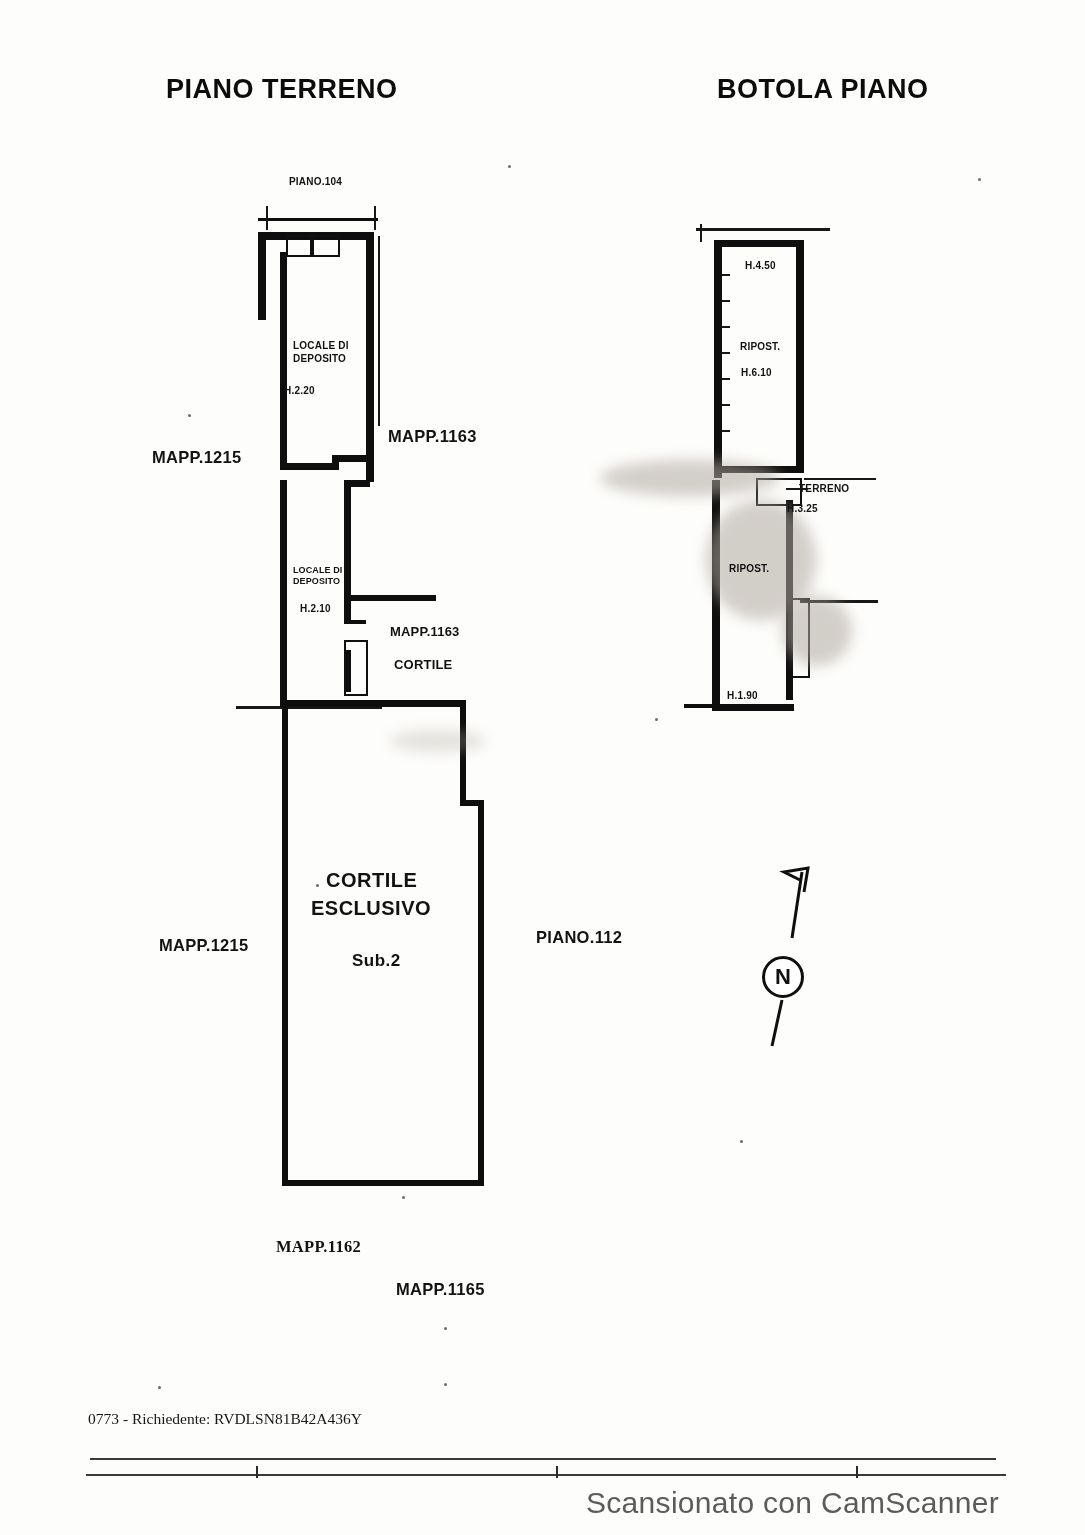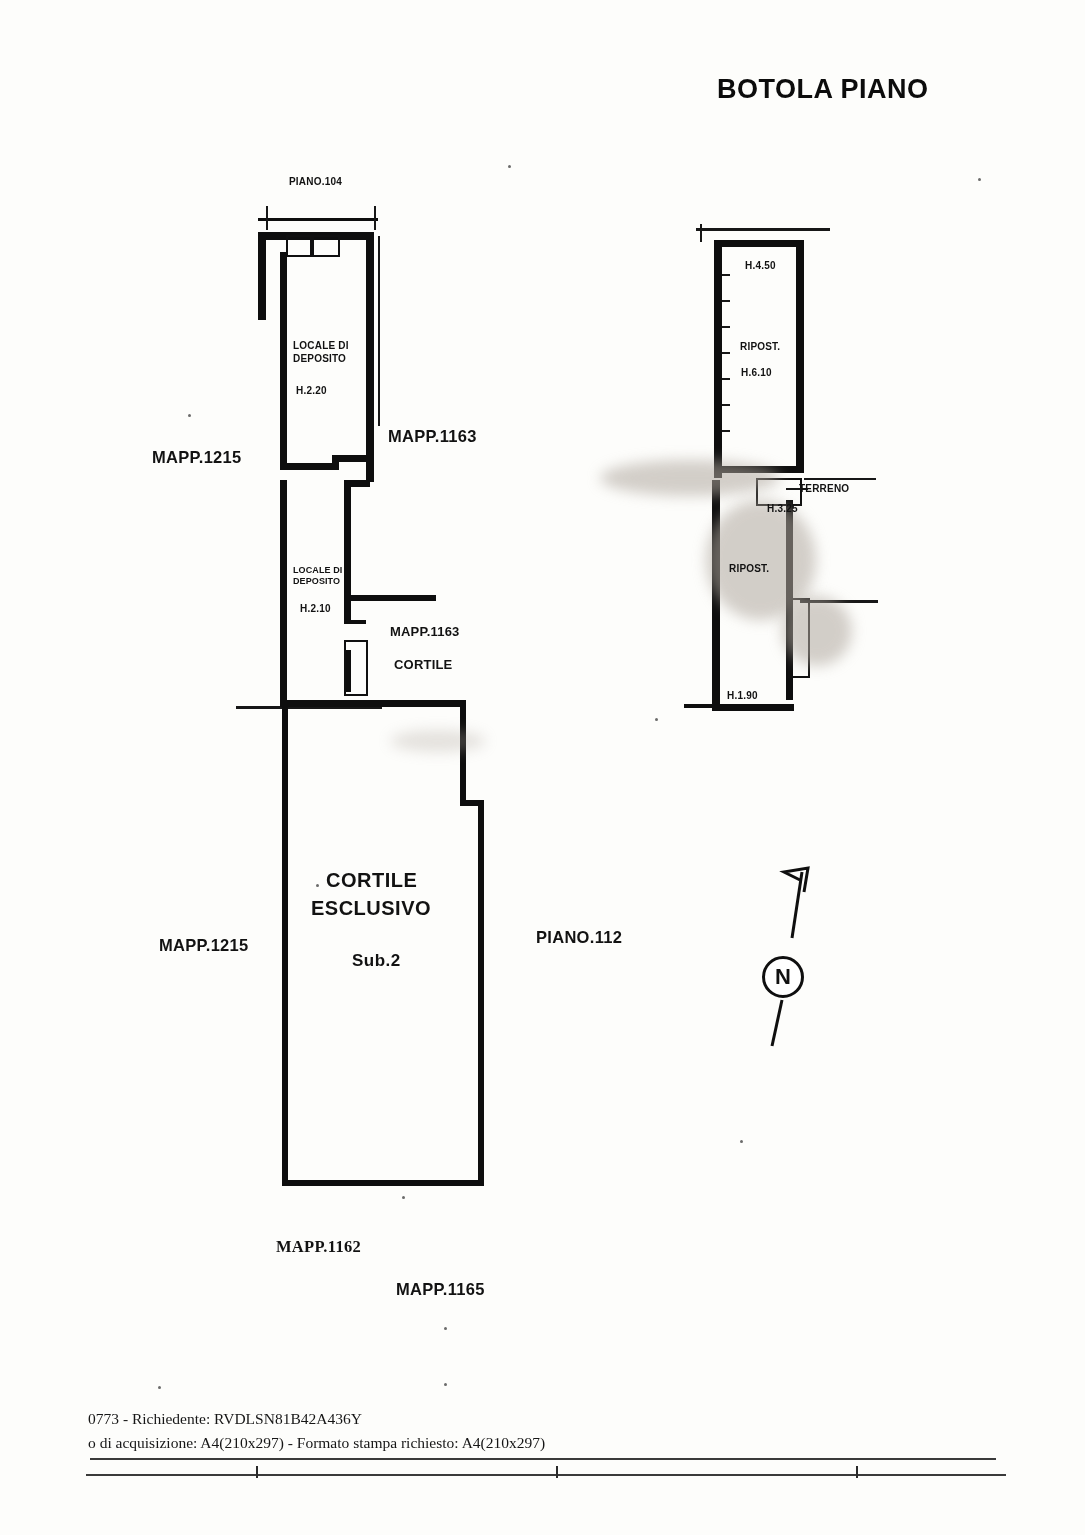--- a/index.html
+++ b/index.html
@@ -94,20 +94,21 @@
     font-size: 22px;
     background: #ffffff;
   }
   .tickline { position: absolute; background: #2a2a2a; }
 </style>
 </head>
 <body>
 
 <div id="page">
 
+  <div class="ttl" style="left:166px; top:74px;">PIANO TERRENO</div>
   <div class="ttl" style="left:717px; top:74px;">BOTOLA PIANO</div>
 
   <div>
 
     <div class="wall" style="left:258px; top:218px; width:120px; height:3px;"></div>
     <div class="hair" style="left:266px; top:206px; width:2px; height:24px;"></div>
     <div class="hair" style="left:374px; top:206px; width:2px; height:24px;"></div>
 
     <div class="wall" style="left:258px; top:232px; width:116px; height:8px;"></div>
     <div class="wall" style="left:258px; top:232px; width:8px; height:88px;"></div>
@@ -142,21 +143,21 @@
     <div class="wall" style="left:282px; top:1180px; width:202px; height:6px;"></div>
 
     <div class="smudge" style="left:390px; top:730px; width:96px; height:22px; opacity:.32;"></div>
 
     <div class="lbl lbl-sm" style="left:289px; top:176px;">PIANO.104</div>
     <div class="lbl lbl-lg" style="left:152px; top:448px;">MAPP.1215</div>
     <div class="lbl lbl-lg" style="left:388px; top:427px;">MAPP.1163</div>
 
     <div class="lbl lbl-sm" style="left:293px; top:340px;">LOCALE DI</div>
     <div class="lbl lbl-sm" style="left:293px; top:353px;">DEPOSITO</div>
-    <div class="lbl lbl-sm" style="left:296px; top:385px;">H.2.20</div>
+    <div class="lbl lbl-sm" style="left:284px; top:385px;">H.2.20</div>
 
     <div class="lbl lbl-xs" style="left:293px; top:565px;">LOCALE DI</div>
     <div class="lbl lbl-xs" style="left:293px; top:576px;">DEPOSITO</div>
     <div class="lbl lbl-sm" style="left:300px; top:603px;">H.2.10</div>
 
     <div class="lbl lbl-md" style="left:390px; top:624px;">MAPP.1163</div>
     <div class="lbl lbl-md" style="left:394px; top:657px;">CORTILE</div>
 
     <div class="lbl lbl-court" style="left:326px; top:869px;">CORTILE</div>
     <div class="lbl lbl-court" style="left:311px; top:897px;">ESCLUSIVO</div>
@@ -201,21 +202,21 @@
     <div class="hair" style="left:804px; top:478px; width:72px; height:2px;"></div>
 
     <div class="smudge" style="left:600px; top:460px; width:180px; height:36px;"></div>
     <div class="smudge" style="left:706px; top:500px; width:110px; height:120px;"></div>
     <div class="smudge" style="left:782px; top:596px; width:70px; height:70px;"></div>
 
     <div class="lbl lbl-sm" style="left:745px; top:260px;">H.4.50</div>
     <div class="lbl lbl-sm" style="left:740px; top:341px;">RIPOST.</div>
     <div class="lbl lbl-sm" style="left:741px; top:367px;">H.6.10</div>
     <div class="lbl lbl-sm" style="left:799px; top:483px;">TERRENO</div>
-    <div class="lbl lbl-sm" style="left:731px; top:503px;padding-left:36px;">H.3.25</div>
+    <div class="lbl lbl-sm" style="left:751px; top:503px;padding-left:36px;">H.3.25</div>
     <div class="lbl lbl-sm" style="left:729px; top:563px;">RIPOST.</div>
     <div class="lbl lbl-sm" style="left:727px; top:690px;">H.1.90</div>
   </div>
 
   <div id="compass-wrap" style="left:742px; top:860px; width:120px; height:190px;">
     <svg width="120" height="190" viewBox="0 0 120 190">
       <path d="M58 20 L42 12 L66 8 L62 32" fill="none" stroke="#0f0f0f" stroke-width="3"></path>
       <path d="M60 12 L50 78" fill="none" stroke="#0f0f0f" stroke-width="3"></path>
       <path d="M40 140 L30 186" fill="none" stroke="#0f0f0f" stroke-width="3"></path>
     </svg>
@@ -226,22 +227,22 @@
   <div class="dot" style="left:978px; top:178px;"></div>
   <div class="dot" style="left:188px; top:414px;"></div>
   <div class="dot" style="left:655px; top:718px;"></div>
   <div class="dot" style="left:740px; top:1140px;"></div>
   <div class="dot" style="left:402px; top:1196px;"></div>
   <div class="dot" style="left:444px; top:1327px;"></div>
   <div class="dot" style="left:158px; top:1386px;"></div>
   <div class="dot" style="left:444px; top:1383px;"></div>
 
   <div class="footer-txt" style="left:88px; top:1410px;">0773 - Richiedente: RVDLSN81B42A436Y</div>
-  <div class="footer-txt" style="left:88px; top:1434px;">o di acquisizione: A4(210x297)  - Formato stampa richiesto: A4(210x297)</div>
 
   <div class="hair" style="left:90px; top:1458px; width:906px; height:2px; opacity:.85;"></div>
   <div class="hair" style="left:86px; top:1474px; width:920px; height:2px; opacity:.85;"></div>
   <div class="tickline" style="left:256px; top:1466px; width:2px; height:12px;"></div>
   <div class="tickline" style="left:556px; top:1466px; width:2px; height:12px;"></div>
   <div class="tickline" style="left:856px; top:1466px; width:2px; height:12px;"></div>
 
+  <div class="cam" style="left:586px; top:1486px;">Scansionato con CamScanner</div>
 
 </div>
 
 </body></html>

